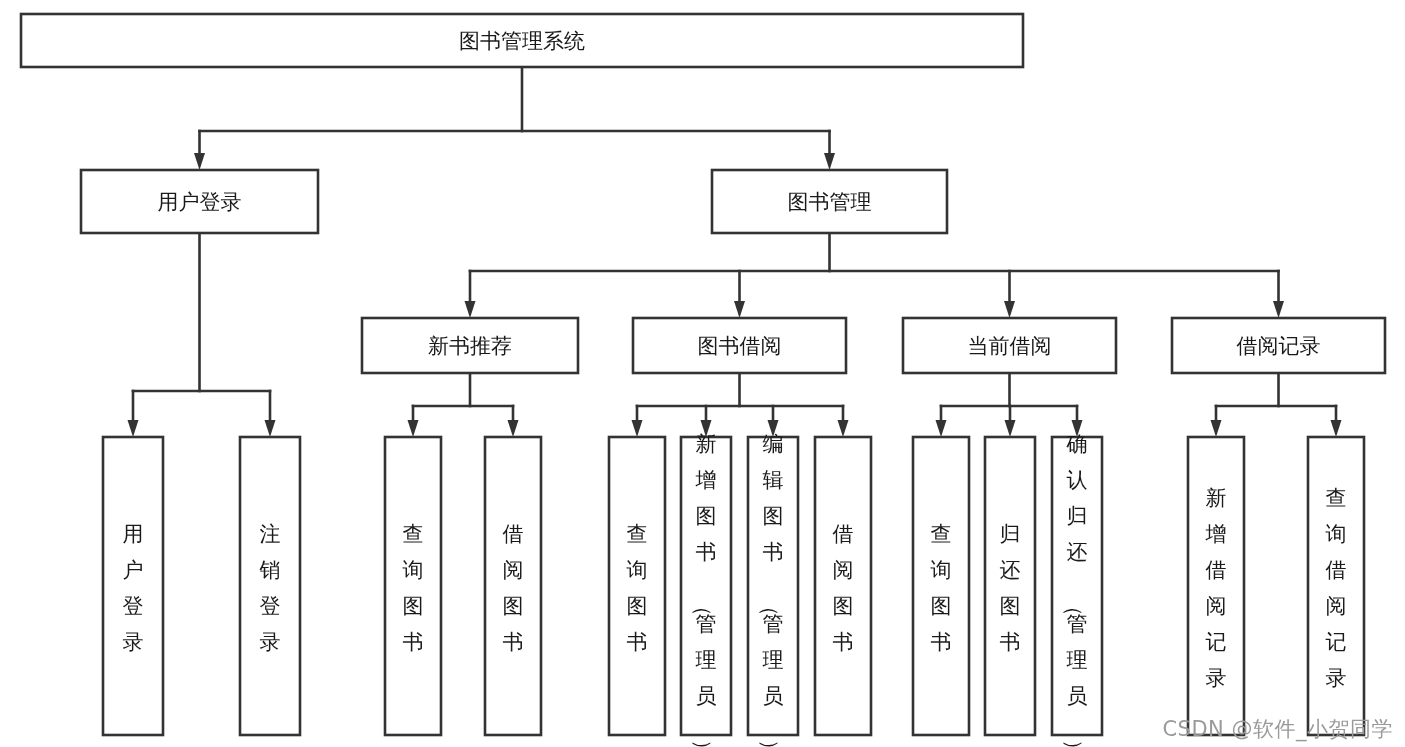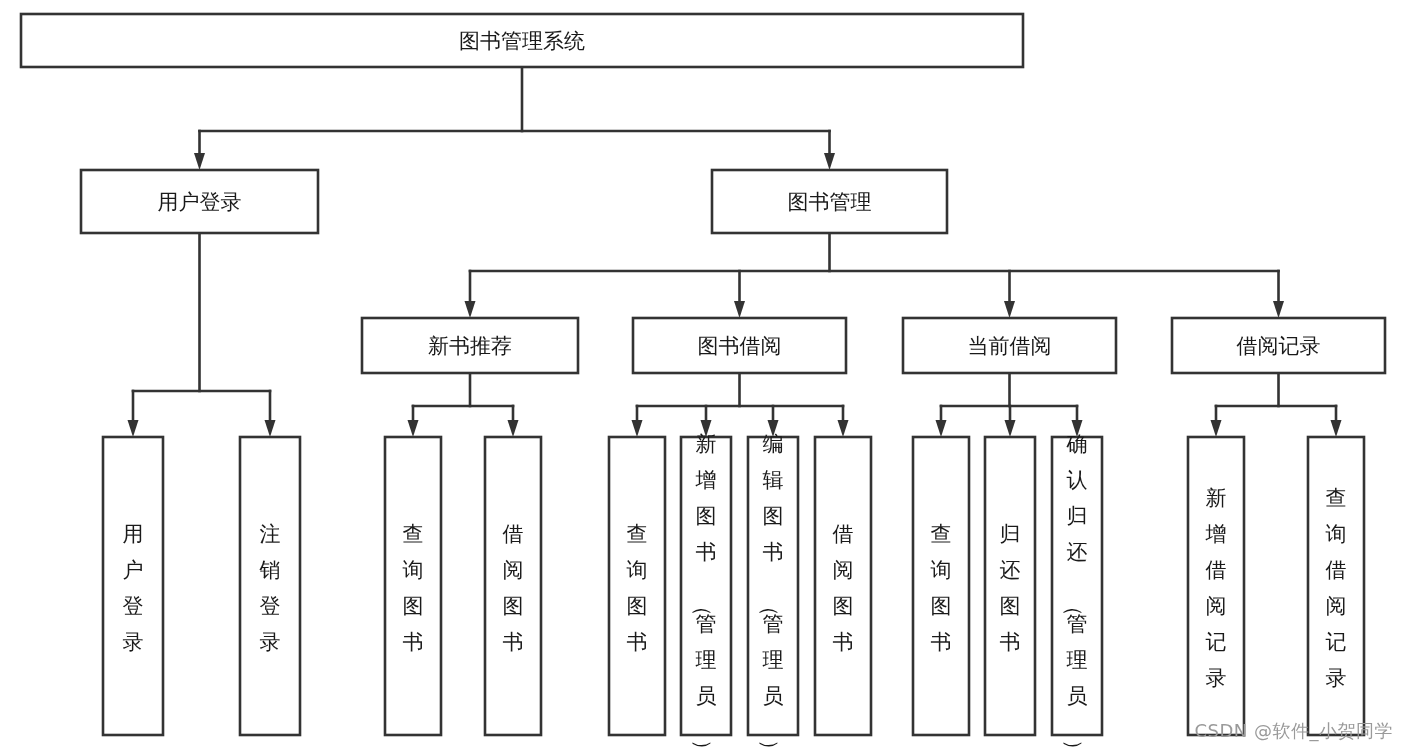--- a/index.html
+++ b/index.html
@@ -52,21 +52,21 @@
     font-family: "DejaVu Sans", "Liberation Sans", sans-serif;
     font-size: 21px;
     fill: #1a1a1a;
     text-anchor: middle;
   }
   .watermark {
     position: absolute;
     right: 12px;
     bottom: 4px;
     font-family: "DejaVu Sans", "Liberation Sans", sans-serif;
-    font-size: 18px;
+    font-size: 21px;
     color: #9a9a9a;
     letter-spacing: 0.5px;
     white-space: nowrap;
     pointer-events: none;
   }
 </style>
 </head>
 <body>
 
 <div id="diagram-root">

